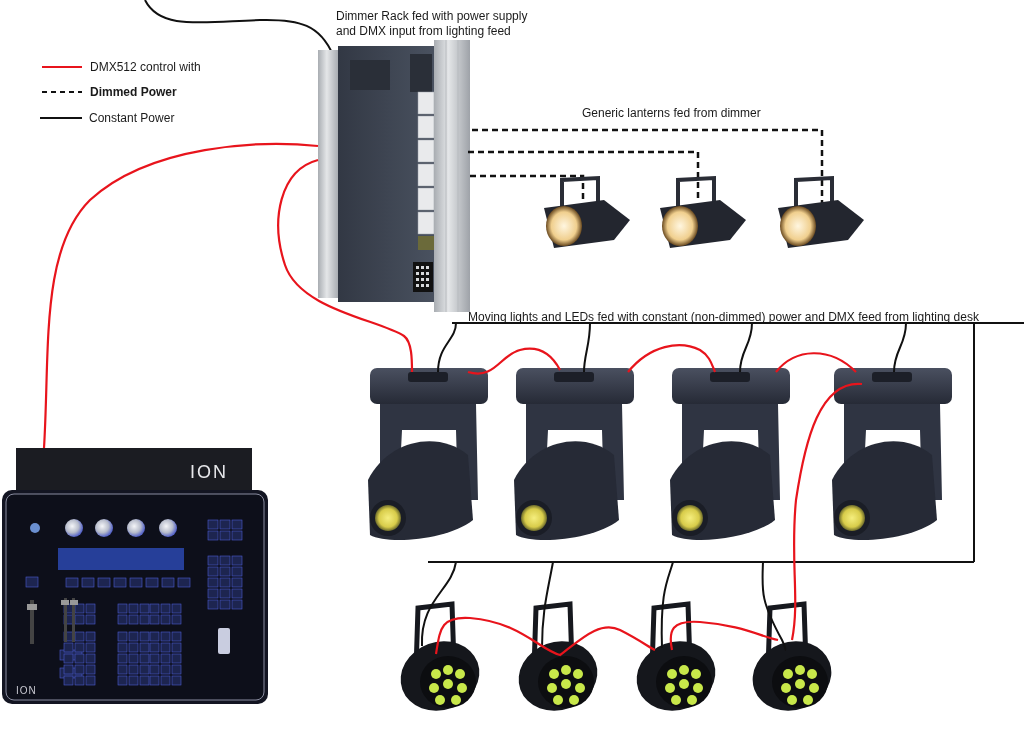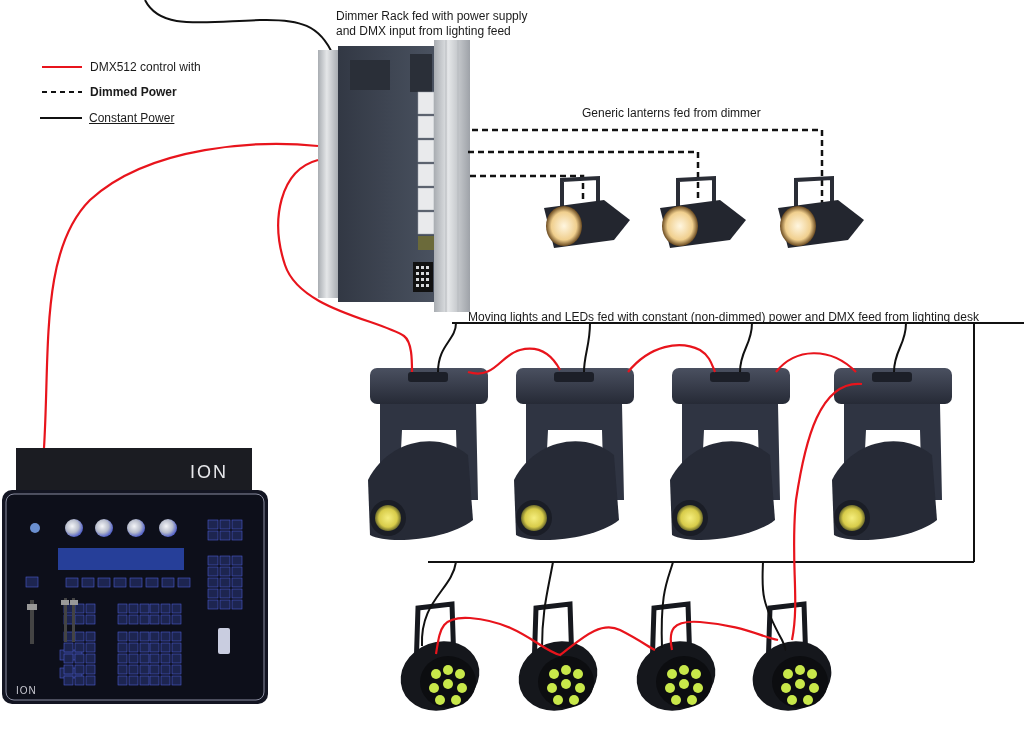--- a/index.html
+++ b/index.html
@@ -12,21 +12,21 @@
 <body>
 
 <div class="label" style="left:336px; top:9px;">Dimmer Rack fed with power supply</div>
 <div class="label" style="left:336px; top:24px;">and DMX input from lighting feed</div>
 <div class="label" style="left:582px; top:106px;">Generic lanterns fed from dimmer</div>
 <div class="label" style="left:468px; top:310px;">Moving lights and LEDs fed with constant (non-dimmed) power and DMX feed from lighting desk</div>
 
 <div>
   <div class="label" style="left:90px; top:60px;">DMX512 control with</div>
   <div class="label" style="left:90px; top:85px;font-weight:bold;">Dimmed Power</div>
-  <div class="label" style="left:89px; top:111px;text-decoration:underline;">Constant Power</div>
+  <div class="label" style="left:89px; top:111px;">Constant Power</div>
 </div>
 
 <svg width="1024" height="732" viewBox="0 0 1024 732">
   <defs>
     <linearGradient id="railGrad" x1="0" x2="1" y1="0" y2="0">
       <stop offset="0" stop-color="#a9adb2"></stop>
         <stop offset="0.4" stop-color="#e4e6e8"></stop>
         <stop offset="1" stop-color="#9ea2a8"></stop>
     </linearGradient>
     <linearGradient id="rackGrad" x1="0" x2="1" y1="0" y2="0">

